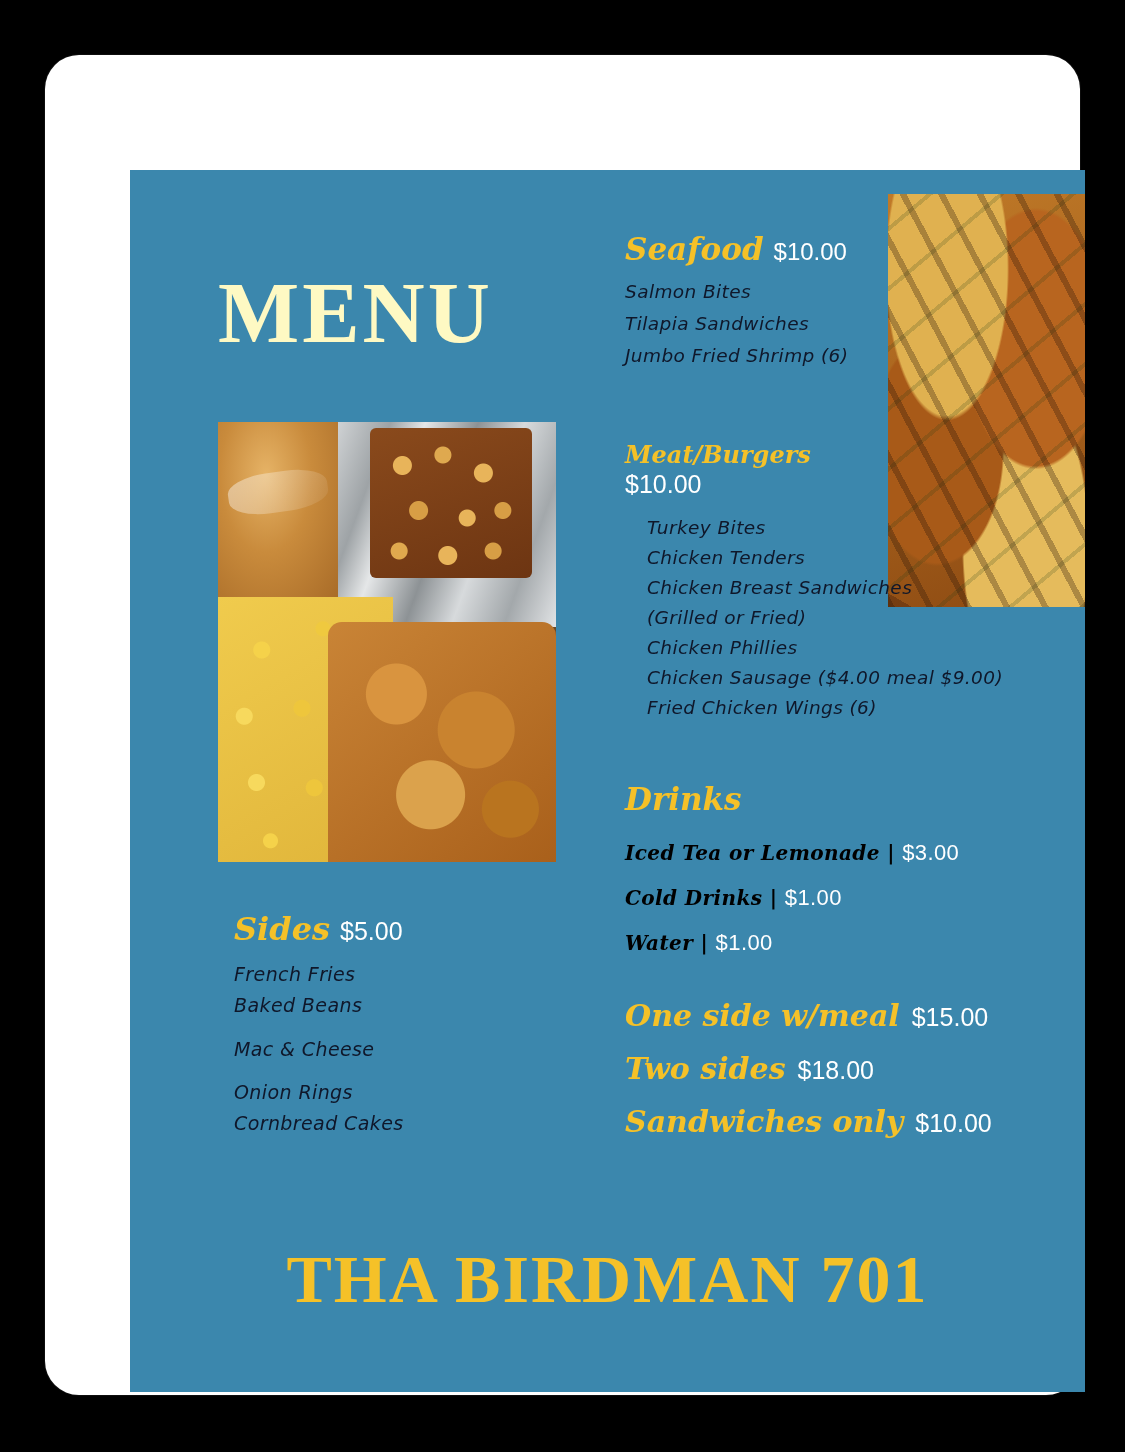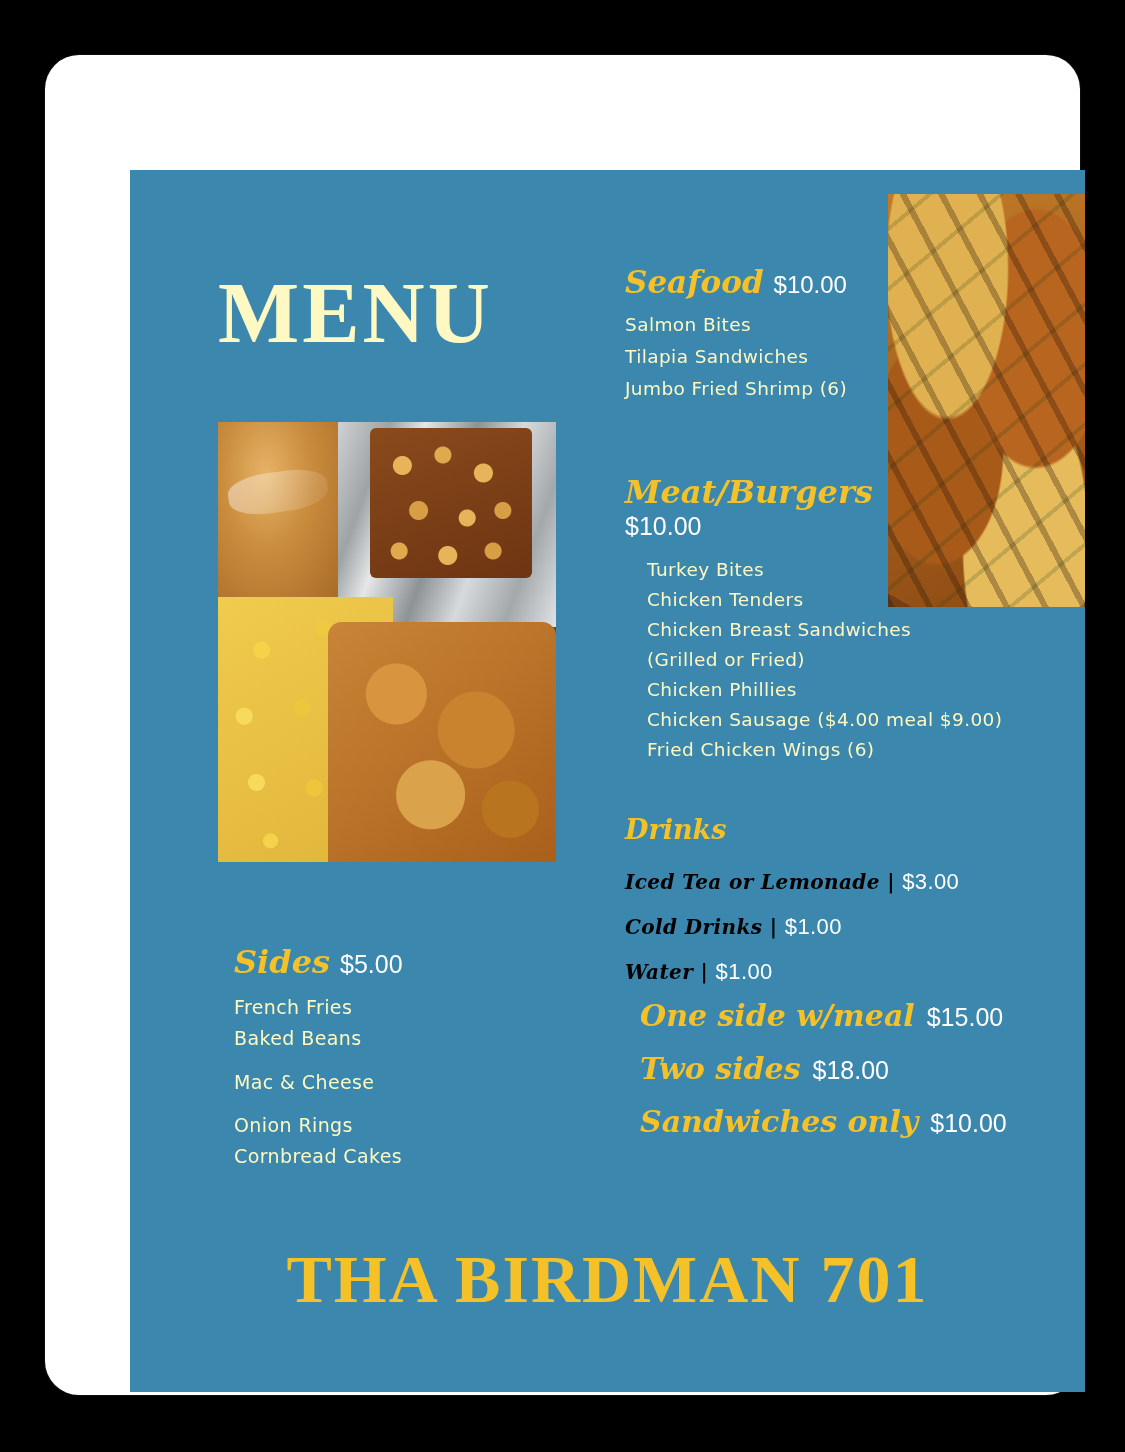--- a/index.html
+++ b/index.html
@@ -141,21 +141,22 @@
     content: "";
     position: absolute; left: 0; top: 0; right: 0; bottom: 0;
     background:
       repeating-linear-gradient(62deg, rgba(40,20,8,0.30) 0 6px, rgba(255,255,255,0) 6px 34px),
       repeating-linear-gradient(-40deg, rgba(30,60,20,0.18) 0 4px, rgba(255,255,255,0) 4px 46px);
   }
 
   
   .script {
     font-family: "DejaVu Sans", sans-serif;
-    color: #fef9c3;
+    font-style: italic;
+    color: #0f172a;
   }
   .heading {
     font-family: "DejaVu Serif", serif;
     font-style: italic;
     font-weight: bold;
     color: #f5c128;
   }
   .price {
     font-family: "Liberation Sans", sans-serif;
     font-style: normal;
@@ -163,47 +164,46 @@
     color: #ffffff;
   }
 
   .sec {
     position: absolute;
   }
   .sec-head {
     display: flex;
     align-items: baseline;
     gap: 10px;
-    margin-top: 33px;
   }
   .sec-head .heading { font-size: 31px; line-height: 1.1; }
   .sec-head .price { font-size: 24px; }
 
   .items {
     margin-top: 10px;
   }
   .items div {
     font-size: 18px;
     line-height: 1.62;
     letter-spacing: 0.4px;
   }
 
   
   #seafood  { left: 495px; top: 62px; width: 330px; }
   #seafood .items div { font-size: 18.5px; line-height: 1.72; }
 
   #meat     { left: 495px; top: 272px; width: 420px; }
   #meat .sec-head { display: block; }
-  #meat .sec-head .heading { font-size: 32px; }
+  #meat .sec-head .heading { font-size: 24px; }
   #meat .sec-head .price { font-size: 25px; display: block; margin-top: 2px; }
   #meat .items { margin-top: 14px; margin-left: 22px; }
   #meat .items div { font-size: 18.5px; line-height: 1.62; }
 
   #drinks   { left: 495px; top: 612px; width: 400px; }
-  #drinks .heading { font-size: 27px; }
+  #drinks .heading { font-size: 31px; }
   #drinks .items { margin-top: 14px; }
   #drinks .items div {
     font-size: 20px;
     line-height: 2.05;
     font-family: "DejaVu Serif", serif;
     font-style: italic;
     font-weight: bold;
   }
   #drinks .items div span.price {
     font-family: "Liberation Sans", sans-serif;
@@ -214,21 +214,21 @@
 
   
   #sides { left: 104px; top: 742px; width: 360px; }
   #sides .sec-head .heading { font-size: 32px; }
   #sides .sec-head .price { font-size: 25px; }
   #sides .items { margin-top: 12px; }
   #sides .items div { font-size: 19px; line-height: 1.62; }
   #sides .items .gap { height: 13px; line-height: 0; font-size: 0; }
 
   
-  #combos { left: 495px; top: 828px; width: 430px; margin-left: 15px; }
+  #combos { left: 495px; top: 828px; width: 430px; }
   #combos .combo {
     display: flex;
     align-items: baseline;
     gap: 12px;
     margin-bottom: 18px;
   }
   #combos .combo .heading { font-size: 30px; }
   #combos .combo .price { font-size: 25px; }
 
   

